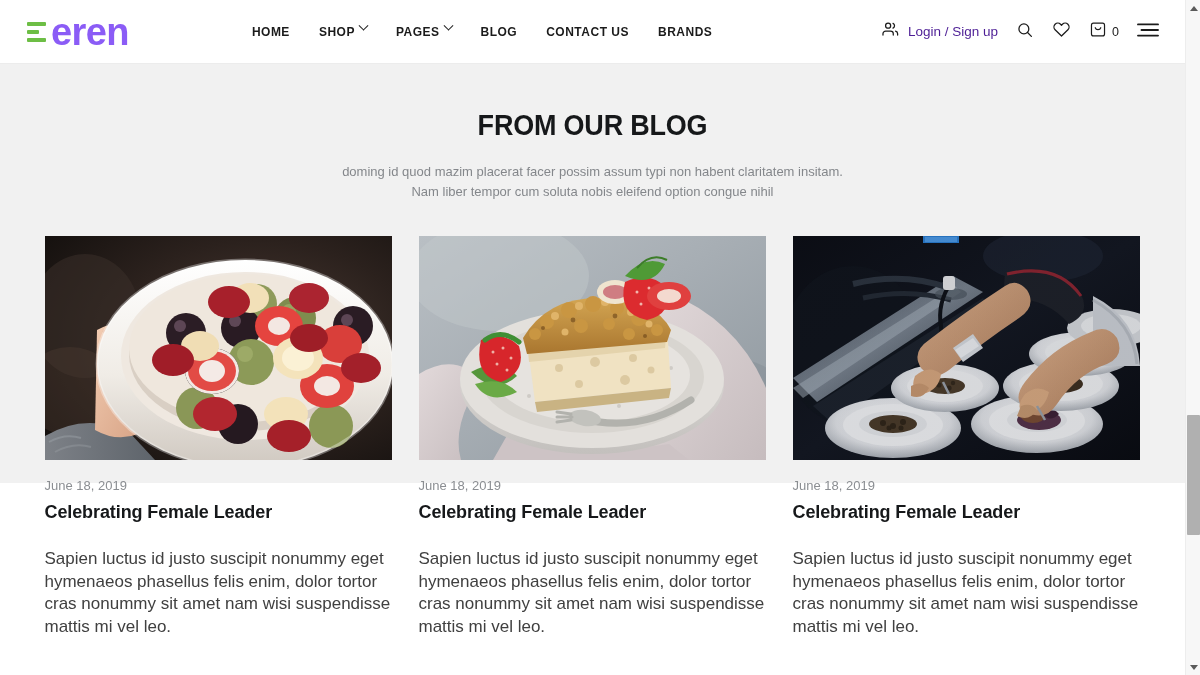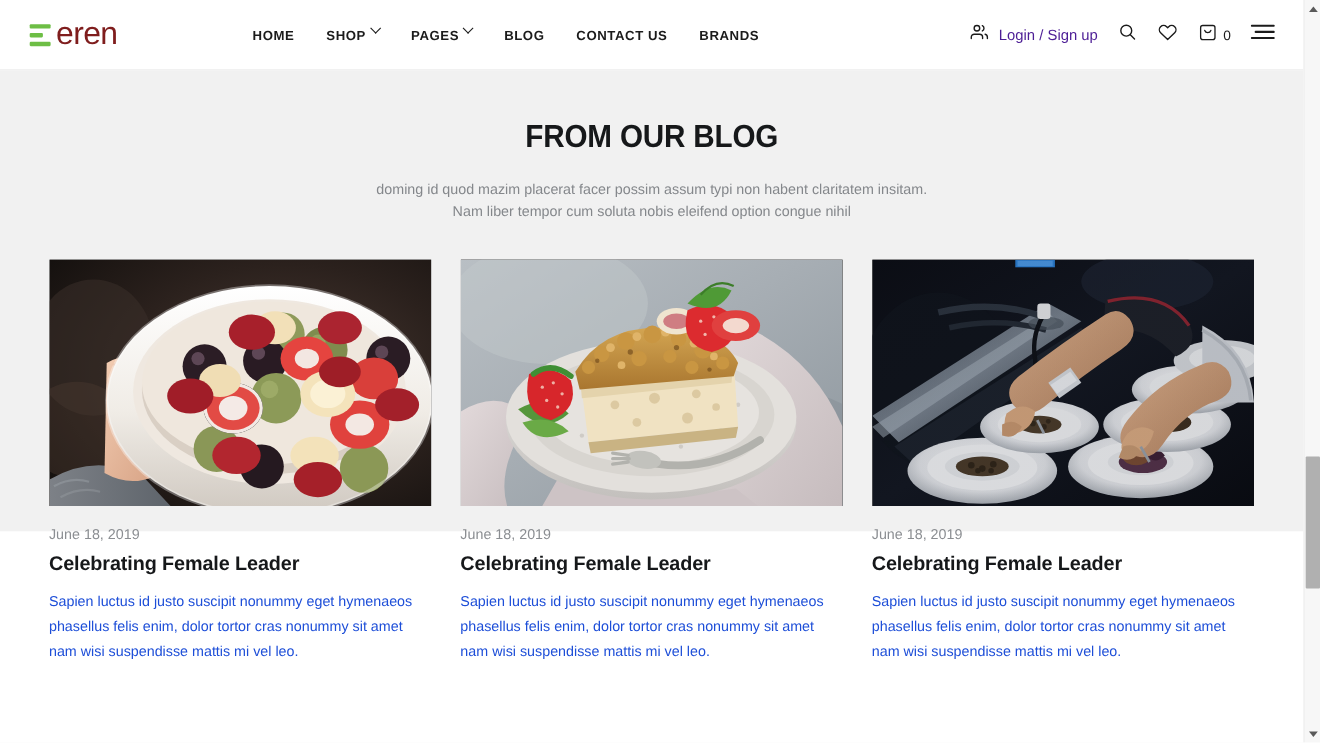--- a/index.html
+++ b/index.html
@@ -49,24 +49,24 @@
     display: block;
     height: 4px;
     background: #6dbe45;
     border-radius: 1px;
   }
   .logo-bars i:nth-child(1) { width: 19px; }
   .logo-bars i:nth-child(2) { width: 12px; }
   .logo-bars i:nth-child(3) { width: 19px; }
 
   .logo-text {
-    font-size: 29px;
-    font-weight: 400;
+    font-size: 38px;
+    font-weight: 700;
     letter-spacing: -0.6px;
-    color: #7f1d1d;
+    color: #8b5cf6;
     line-height: 1;
     font-family: "Liberation Sans", sans-serif;
   }
 
   
   .nav {
     display: flex;
     align-items: center;
     margin-left: 123px;
     gap: 29px;
@@ -182,24 +182,24 @@
     color: #8b8e92;
   }
   .card-title {
     margin-top: 9px;
     font-size: 18px;
     font-weight: 700;
     color: #16181a;
     letter-spacing: -0.1px;
   }
   .card-excerpt {
-    margin-top: 13px;
-    font-size: 13px;
+    margin-top: 25px;
+    font-size: 17px;
     line-height: 22.5px;
-    color: #1d4ed8;
+    color: #404040;
     width: 350px;
   }
 
   
   .scrollbar {
     position: absolute;
     top: 0; right: 0;
     width: 15px;
     height: 675px;
     background: #f7f7f7;

